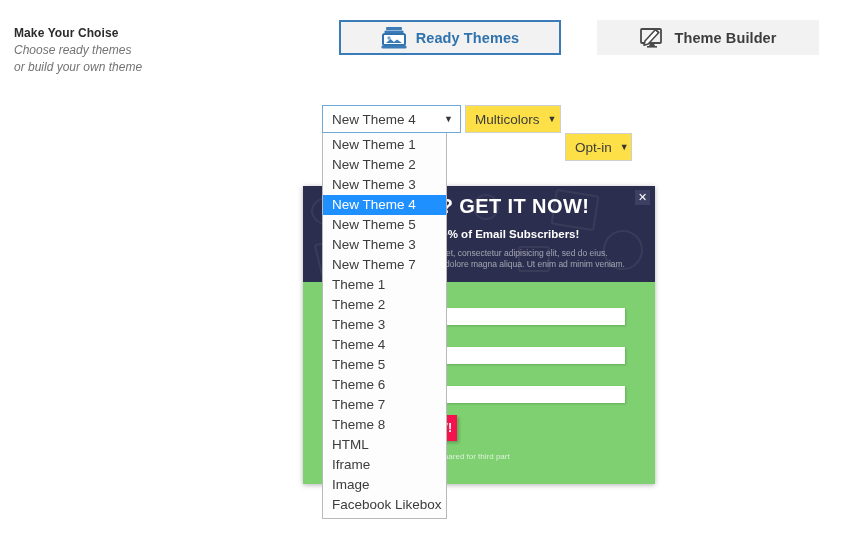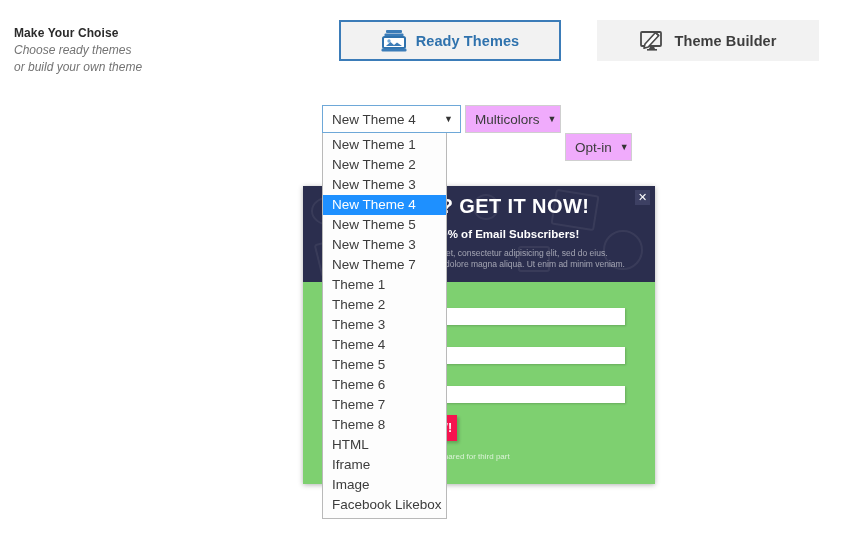--- a/index.html
+++ b/index.html
@@ -40,21 +40,21 @@
   #tabs {
     position: absolute;
     left: 0;
     top: 0;
     width: 846px;
     height: 90px;
   }
   .tab {
     position: absolute;
     top: 20px;
-    height: 41px;
+    height: 35px;
     box-sizing: border-box;
     display: flex;
     align-items: center;
     justify-content: center;
     gap: 9px;
     cursor: pointer;
     user-select: none;
   }
   .tab-label {
     font-size: 14.5px;
@@ -82,21 +82,21 @@
     position: absolute;
     left: 322px;
     top: 105px;
     height: 28px;
   }
   .select-box {
     position: absolute;
     top: 0;
     height: 28px;
     box-sizing: border-box;
-    background: #f0abfc;
+    background: #fde047;
     border: 1px solid #cfcfcf;
     display: flex;
     align-items: center;
     padding: 0 7px 0 9px;
     font-size: 13.5px;
     color: #3c3c3c;
     cursor: pointer;
     white-space: nowrap;
   }
   .select-box .sel-label { flex: 1; }

